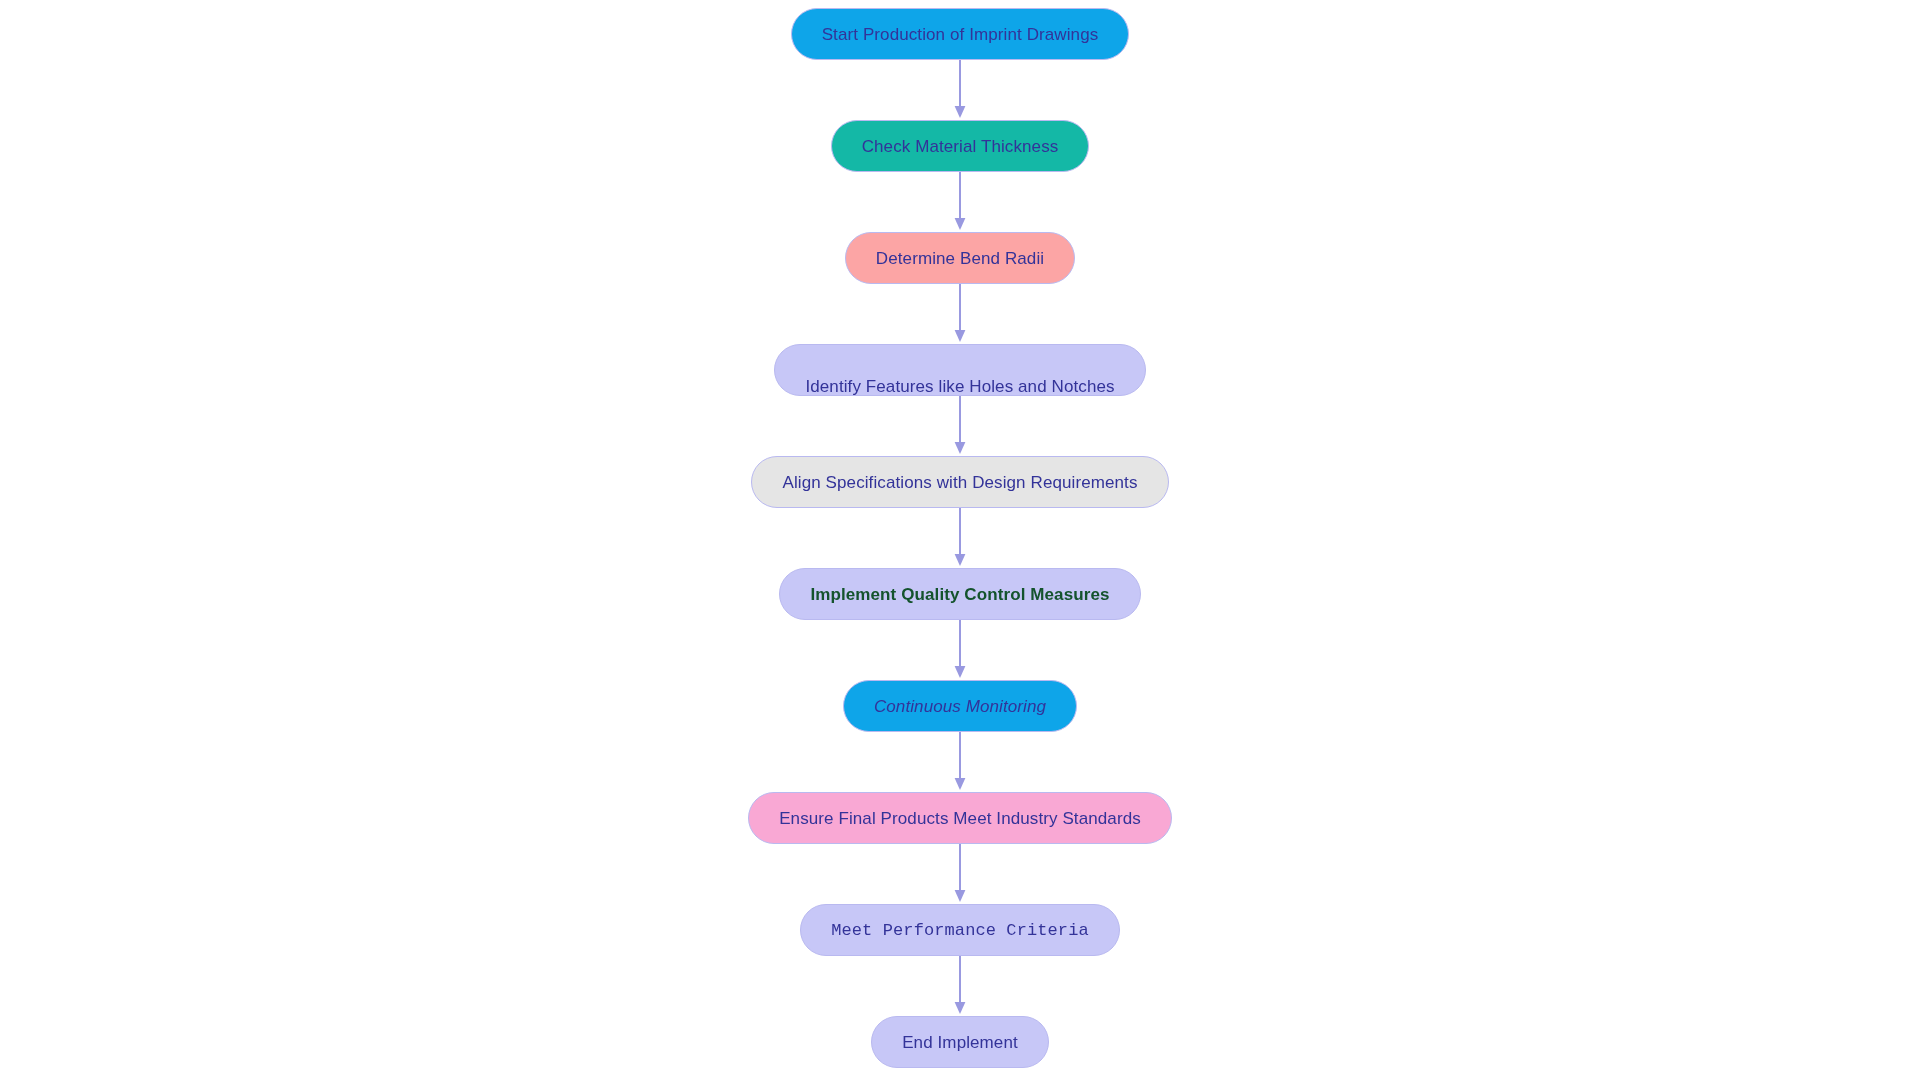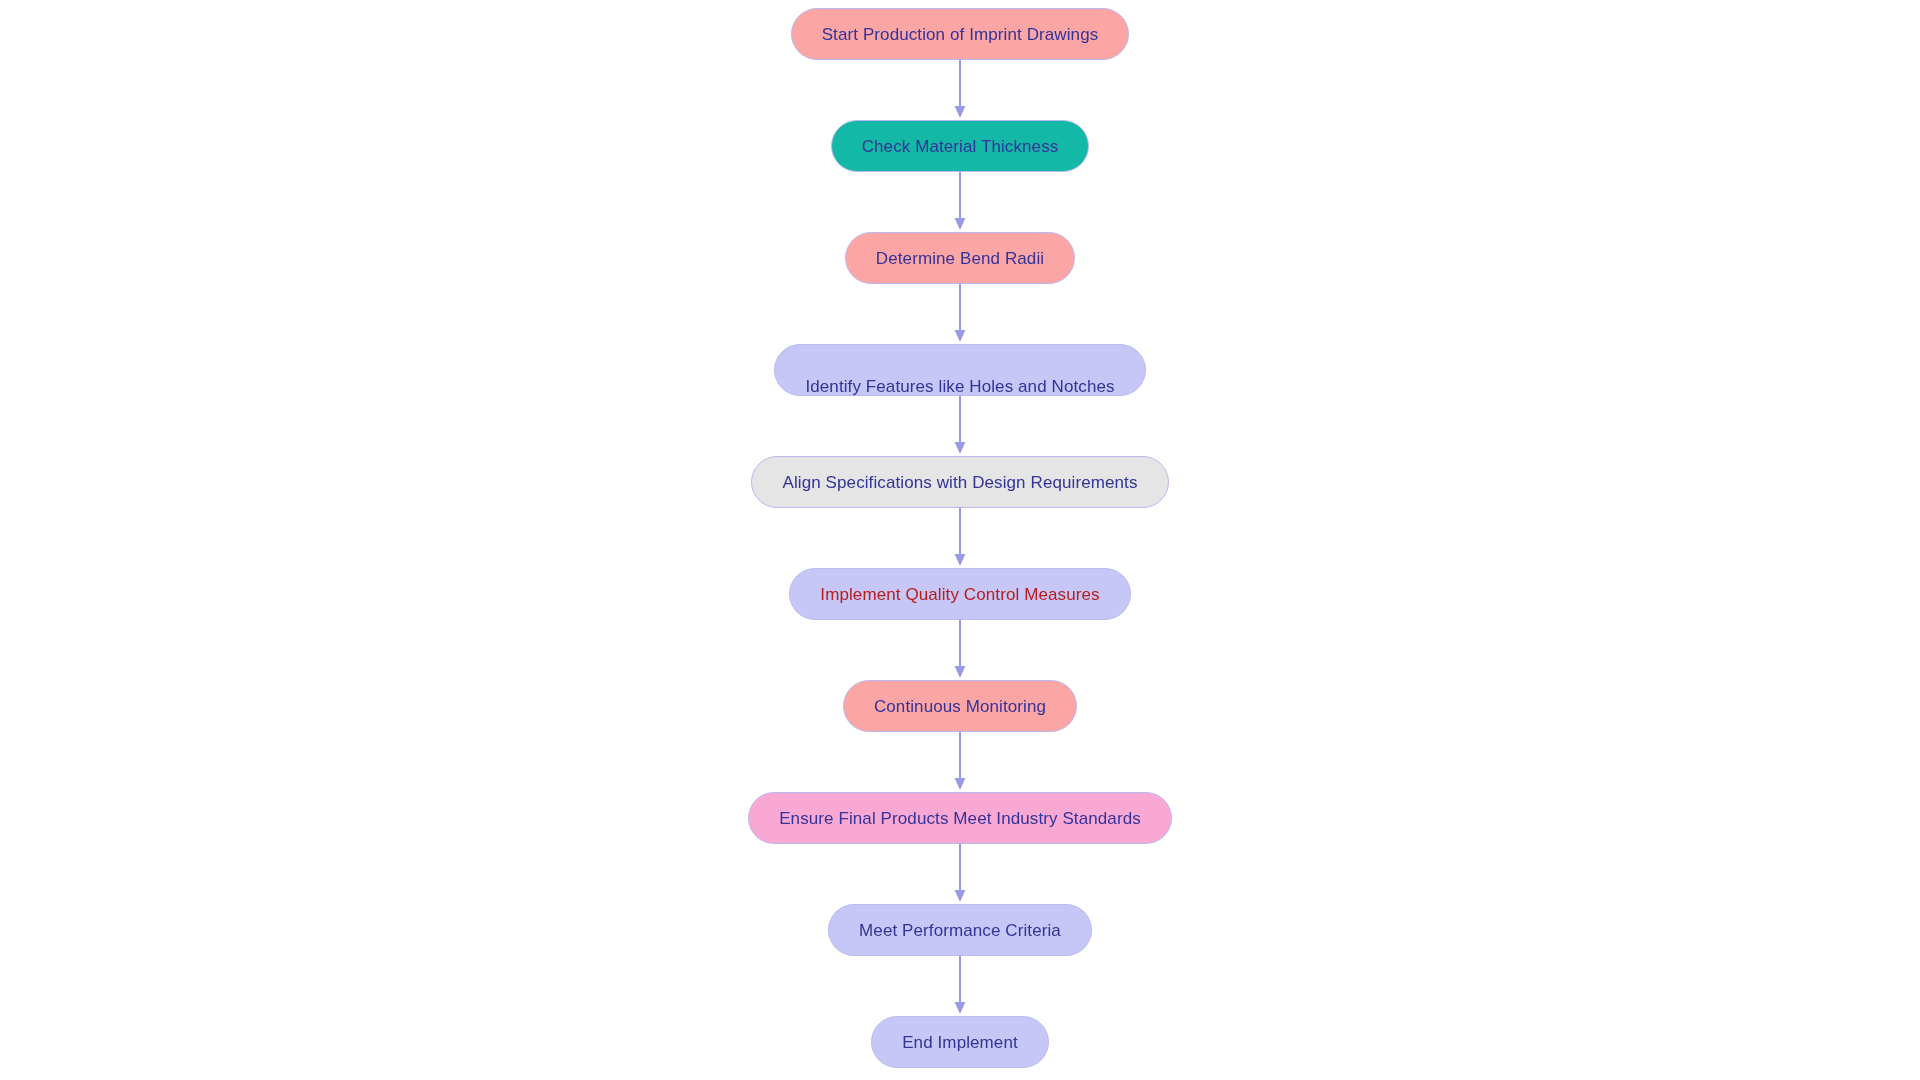--- a/index.html
+++ b/index.html
@@ -74,21 +74,21 @@
     height: 60px;
     overflow: visible;
   }
 </style>
 </head>
 <body>
 
 <div id="flowchart">
   <div class="flow-column" id="flow-column">
 
-  <div class="node" style="background: #fca5a5; border-color: rgb(185, 185, 240);">
+  <div class="node" style="background: #0ea5e9; border-color: rgb(185, 185, 240);">
         <span class="node-label" style="color: rgb(51, 51, 153);">Start Production of Imprint Drawings</span>
       </div>
       <div class="connector">
         <svg viewBox="0 0 14 60" xmlns="http://www.w3.org/2000/svg">
           <line x1="7" y1="0" x2="7" y2="48" stroke="#9999e0" stroke-width="2"></line>
           <path d="M 1.6 46 L 12.4 46 L 7 58 Z" fill="#9999e0"></path>
         </svg>
       </div>
       <div class="node" style="background: #14b8a6; border-color: rgb(185, 185, 240);">
         <span class="node-label" style="color: rgb(51, 51, 153);">Check Material Thickness</span>
@@ -120,48 +120,48 @@
       <div class="node" style="background: #e5e5e5; border-color: rgb(185, 185, 240);">
         <span class="node-label" style="color: rgb(51, 51, 153);">Align Specifications with Design Requirements</span>
       </div>
       <div class="connector">
         <svg viewBox="0 0 14 60" xmlns="http://www.w3.org/2000/svg">
           <line x1="7" y1="0" x2="7" y2="48" stroke="#9999e0" stroke-width="2"></line>
           <path d="M 1.6 46 L 12.4 46 L 7 58 Z" fill="#9999e0"></path>
         </svg>
       </div>
       <div class="node" style="background: rgb(199, 199, 247); border-color: rgb(185, 185, 240);">
-        <span class="node-label" style="color: #b91c1c;">Implement Quality Control Measures</span>
+        <span class="node-label" style="color: #14532d; font-weight: bold;">Implement Quality Control Measures</span>
       </div>
       <div class="connector">
         <svg viewBox="0 0 14 60" xmlns="http://www.w3.org/2000/svg">
           <line x1="7" y1="0" x2="7" y2="48" stroke="#9999e0" stroke-width="2"></line>
           <path d="M 1.6 46 L 12.4 46 L 7 58 Z" fill="#9999e0"></path>
         </svg>
       </div>
-      <div class="node" style="background: #fca5a5; border-color: rgb(185, 185, 240);">
+      <div class="node" style="background: #0ea5e9; border-color: rgb(185, 185, 240); font-style: italic;">
         <span class="node-label" style="color: rgb(51, 51, 153);">Continuous Monitoring</span>
       </div>
       <div class="connector">
         <svg viewBox="0 0 14 60" xmlns="http://www.w3.org/2000/svg">
           <line x1="7" y1="0" x2="7" y2="48" stroke="#9999e0" stroke-width="2"></line>
           <path d="M 1.6 46 L 12.4 46 L 7 58 Z" fill="#9999e0"></path>
         </svg>
       </div>
       <div class="node" style="background: #f9a8d4; border-color: rgb(185, 185, 240);">
         <span class="node-label" style="color: rgb(51, 51, 153);">Ensure Final Products Meet Industry Standards</span>
       </div>
       <div class="connector">
         <svg viewBox="0 0 14 60" xmlns="http://www.w3.org/2000/svg">
           <line x1="7" y1="0" x2="7" y2="48" stroke="#9999e0" stroke-width="2"></line>
           <path d="M 1.6 46 L 12.4 46 L 7 58 Z" fill="#9999e0"></path>
         </svg>
       </div>
       <div class="node" style="background: rgb(199, 199, 247); border-color: rgb(185, 185, 240);">
-        <span class="node-label" style="color: rgb(51, 51, 153);">Meet Performance Criteria</span>
+        <span class="node-label" style="color: rgb(51, 51, 153); font-family: Liberation Mono, monospace;">Meet Performance Criteria</span>
       </div>
       <div class="connector">
         <svg viewBox="0 0 14 60" xmlns="http://www.w3.org/2000/svg">
           <line x1="7" y1="0" x2="7" y2="48" stroke="#9999e0" stroke-width="2"></line>
           <path d="M 1.6 46 L 12.4 46 L 7 58 Z" fill="#9999e0"></path>
         </svg>
       </div>
       <div class="node" style="background: rgb(199, 199, 247); border-color: rgb(185, 185, 240);">
         <span class="node-label" style="color: rgb(51, 51, 153);">End Implement</span>
       </div>

